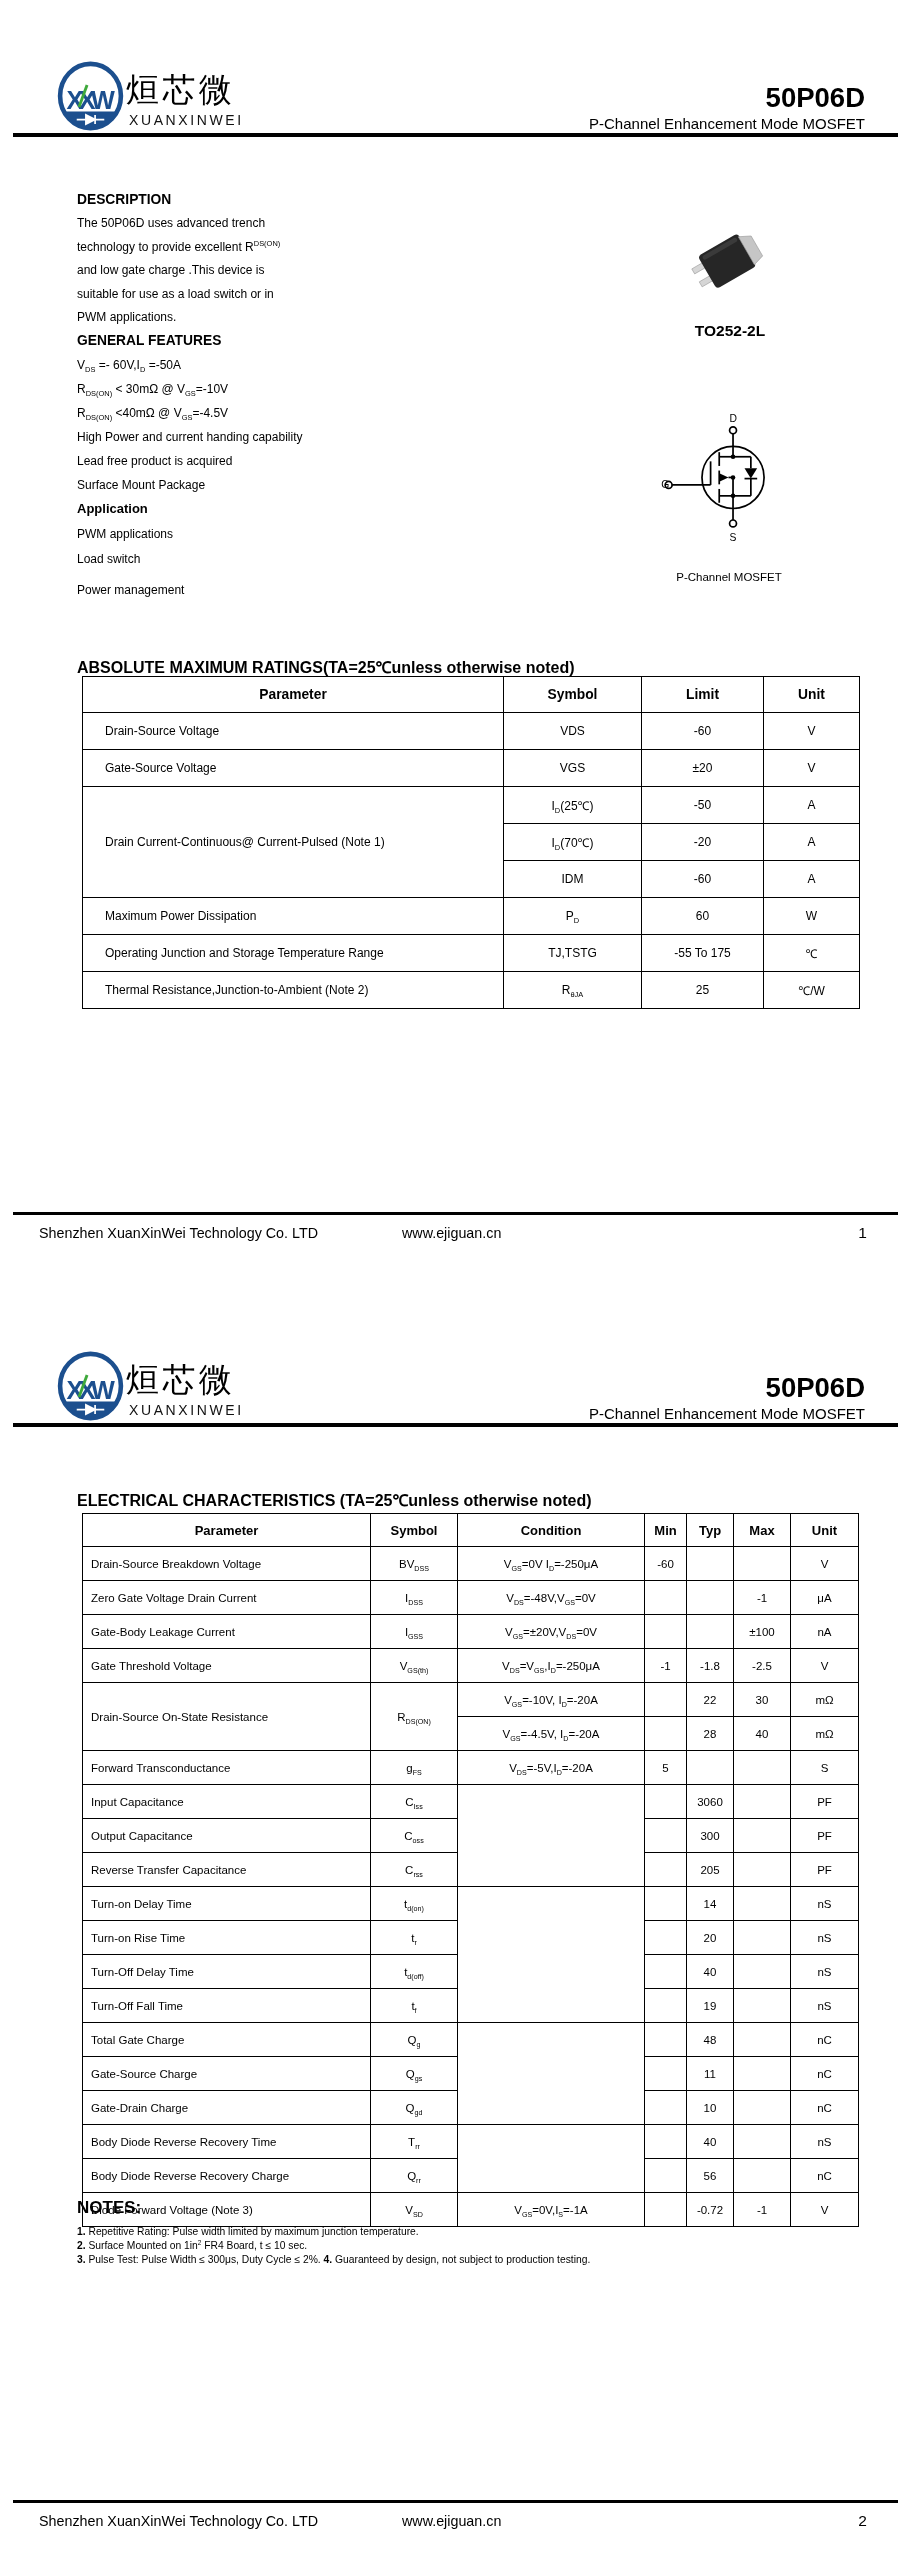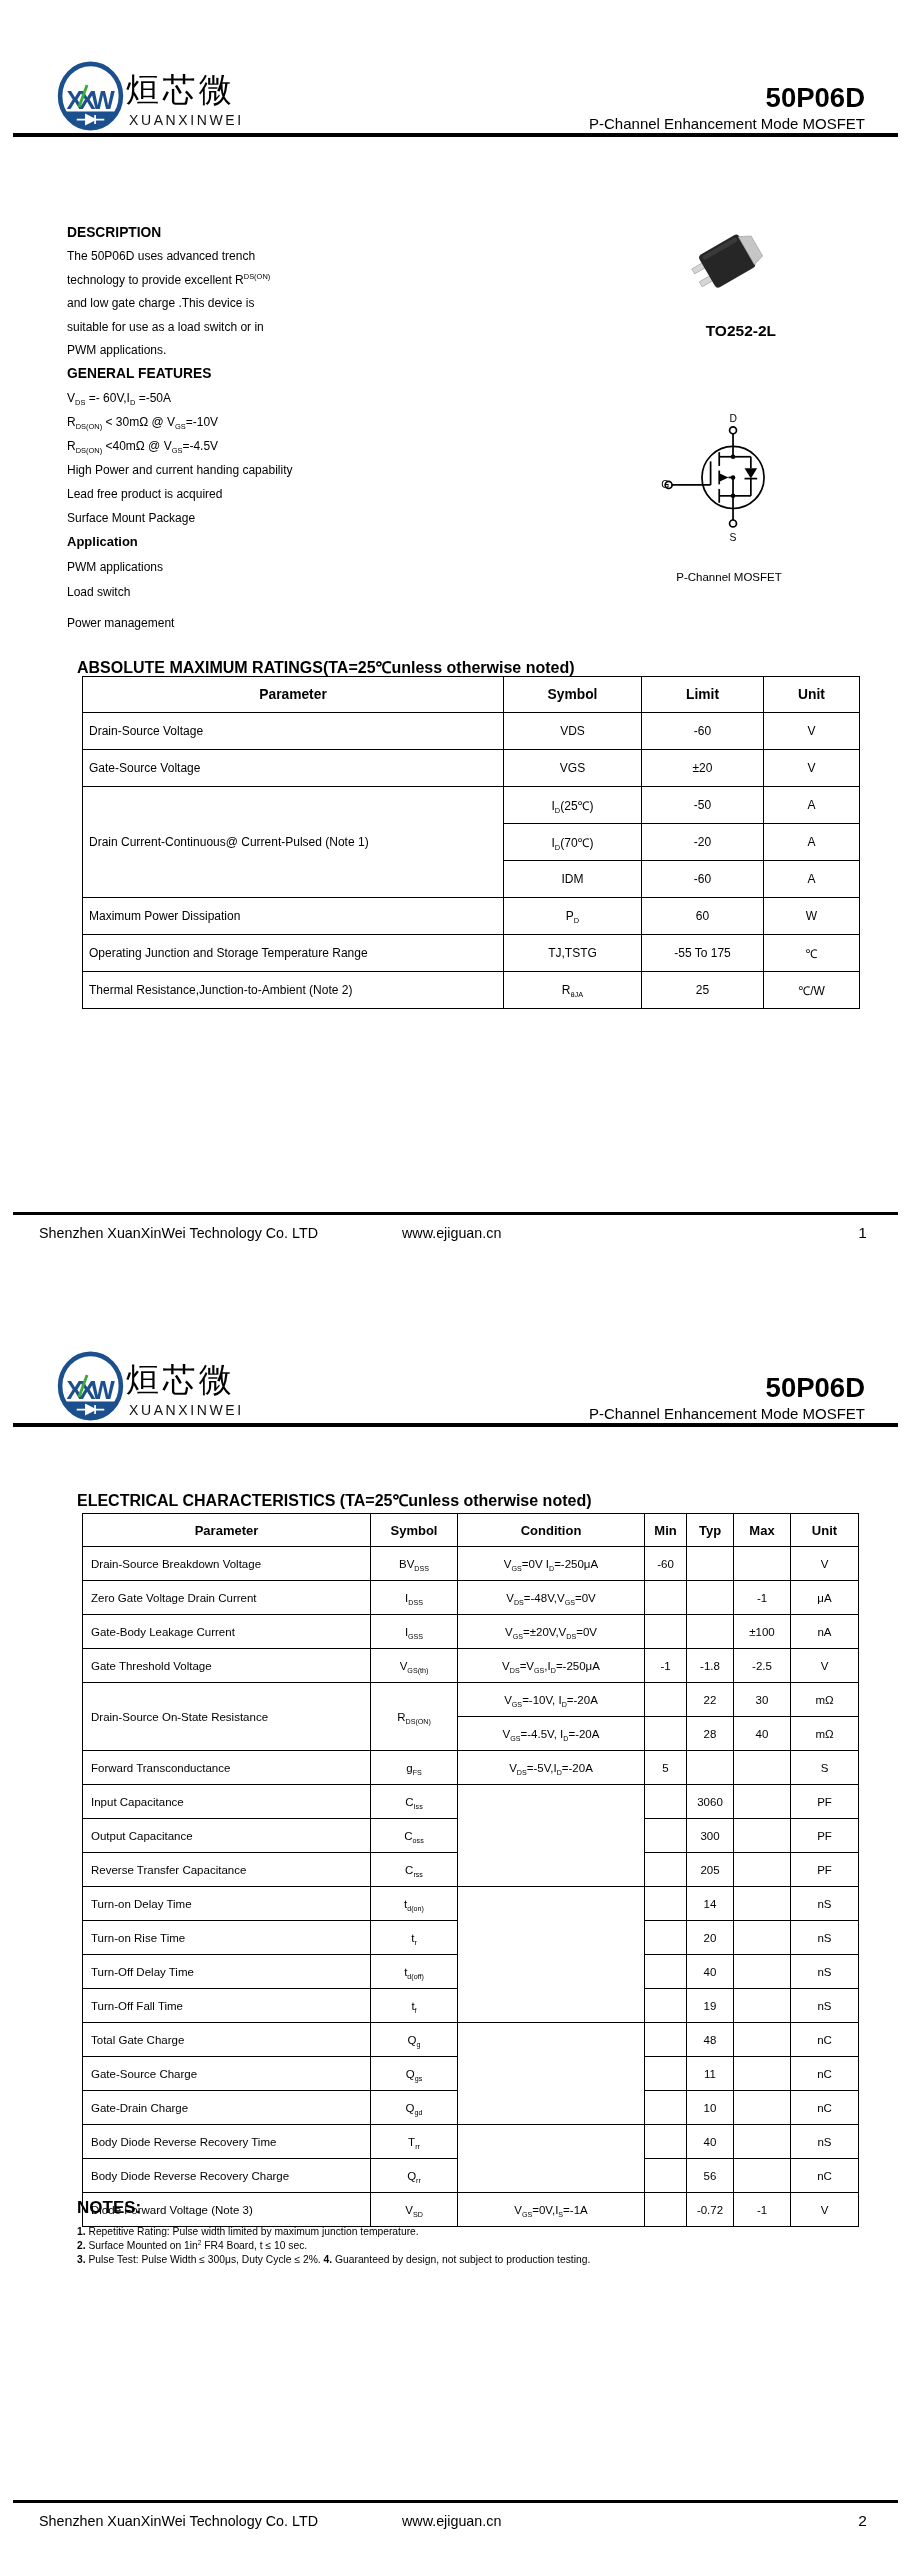--- a/index.html
+++ b/index.html
@@ -19,46 +19,46 @@
   .hdr-rule{position:absolute;left:12.6px;top:133px;width:885px;height:4px;}
 
   
   .page-footer{position:absolute;left:0;width:730px;height:40px;}
   .ftr-rule{position:absolute;left:12.6px;top:0;width:885px;height:2.9px;}
   .ftr-company{position:absolute;left:39px;top:12.6px;font-size:14.3px;}
   .ftr-site{position:absolute;left:402px;top:12.6px;font-size:14.3px;}
   .ftr-page{position:absolute;left:848px;top:11.5px;width:29px;font-size:15.5px;text-align:center;}
 
   
-  .left-col{position:absolute;left:67px;top:191px;width:436px;margin-top:33px;}
+  .left-col{position:absolute;left:77px;top:191px;width:436px;}
   .sec-h{font-size:13.8px;font-weight:bold;height:21px;line-height:17px;}
   .desc-line{font-size:12px;height:23.5px;line-height:23.5px;white-space:nowrap;}
   .feat-h{font-size:13.8px;font-weight:bold;height:23.5px;line-height:22px;}
   .feat-line{font-size:12px;height:24px;line-height:24px;white-space:nowrap;}
   .app-h{font-size:13px;font-weight:bold;height:25px;line-height:24px;}
   .app-line{font-size:12px;height:25px;line-height:25px;}
   .app-last{margin-top:5.7px;}
 
   
   .pkg-svg{position:absolute;left:680px;top:228px;}
-  .pkg-caption{position:absolute;left:684px;top:322px;width:92px;text-align:right;
+  .pkg-caption{position:absolute;left:684px;top:322px;width:92px;text-align:center;
                font-size:15.5px;font-weight:bold;}
   .mos-svg{position:absolute;left:660px;top:413px;}
   .mos-caption{position:absolute;left:666px;top:563px;width:126px;text-align:center;font-size:11.5px;margin-top:8px;}
 
   
   .tbl-title{position:absolute;left:77px;font-size:16px;font-weight:bold;white-space:nowrap;}
 
   
   table{border-collapse:collapse;table-layout:fixed;}
   .t1{position:absolute;left:82px;top:676px;width:777px;}
   .t1 th,.t1 td{border:1.1px solid #000;vertical-align:middle;text-align:center;overflow:hidden;padding:0;}
   .t1 th{font-size:13.8px;font-weight:bold;height:35px;}
   .t1 td{font-size:12px;height:36px;}
-  .t1 td.pl{text-align:left;padding-left:6px;}
+  .t1 td.pl{text-align:left;padding-left:22px;}
 
   .t2{position:absolute;left:82px;top:1513px;width:777px;}
   .t2 th,.t2 td{border:1.1px solid #000;vertical-align:middle;text-align:center;overflow:hidden;padding:0;}
   .t2 th{font-size:13px;font-weight:bold;height:32px;}
   .t2 td{font-size:11.5px;height:33px;}
   .t2 td.pl{text-align:left;padding-left:8px;}
 
   
   .notes{position:absolute;left:77px;top:2198px;width:746px;}
   .notes-h{font-size:17px;font-weight:bold;margin-bottom:6.9px;}

